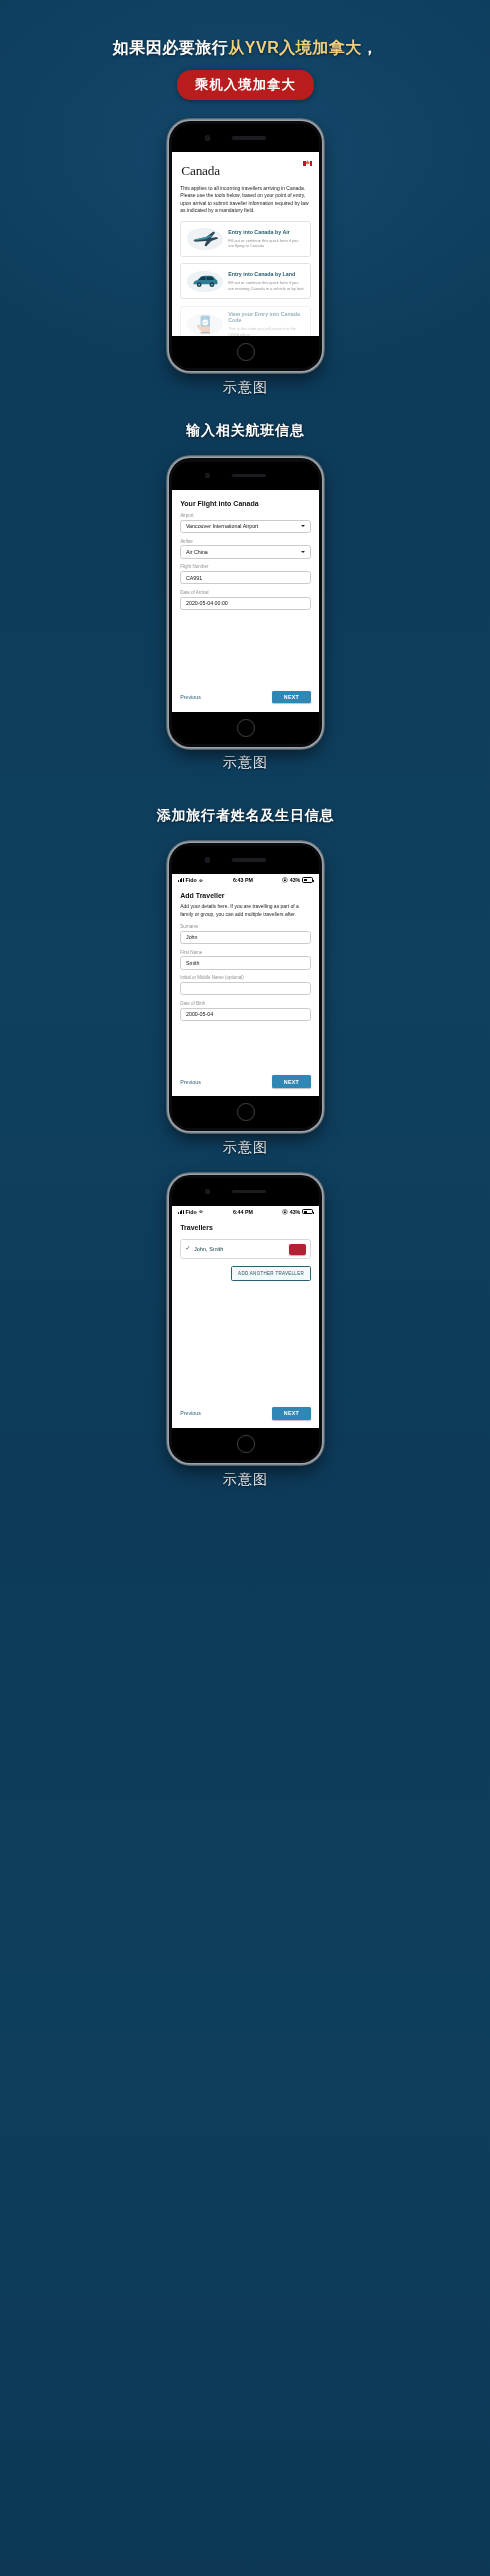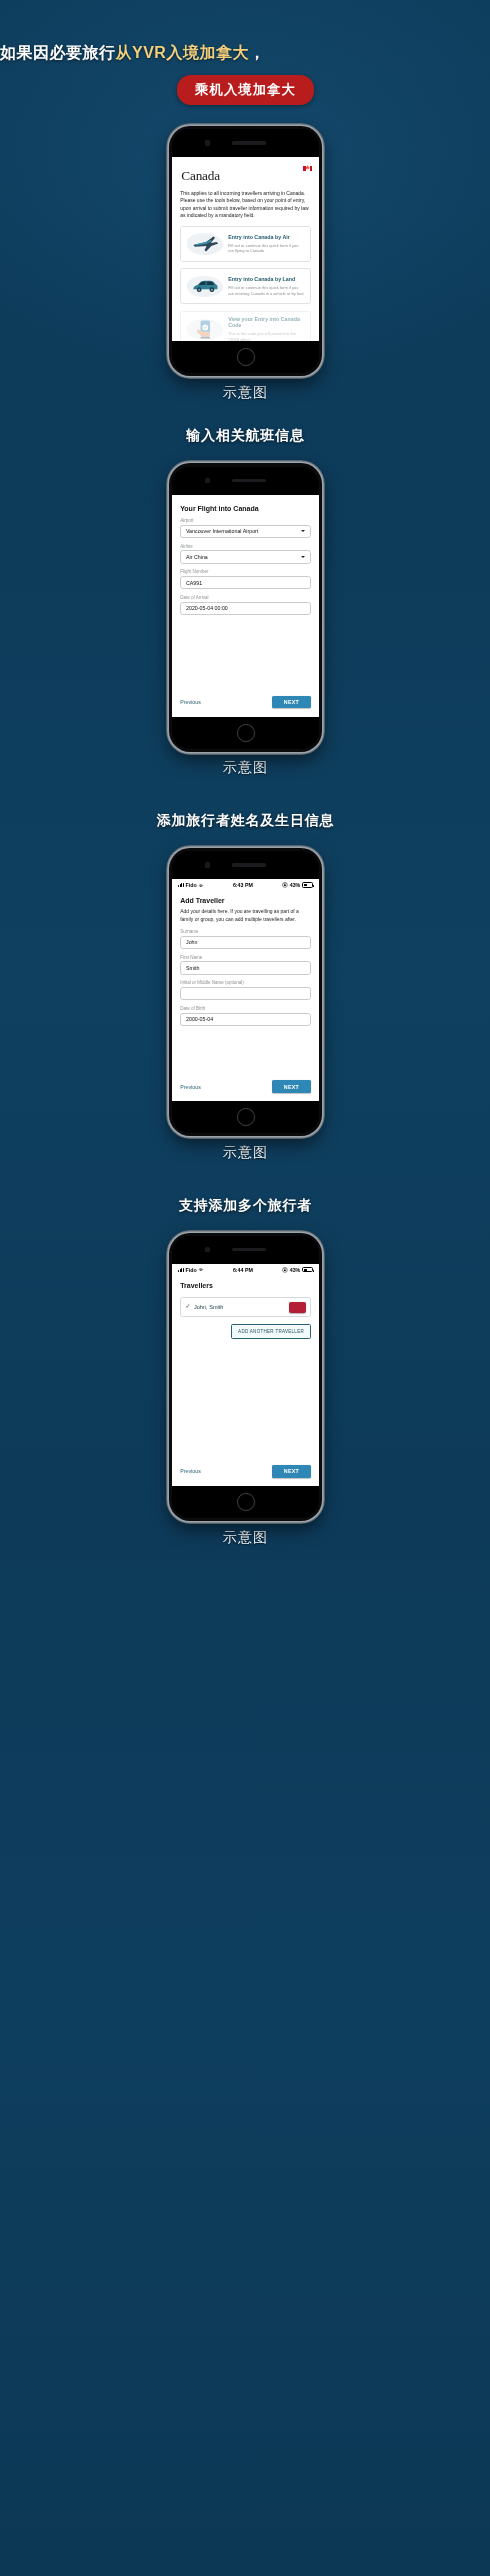--- a/index.html
+++ b/index.html
@@ -13,21 +13,21 @@
       radial-gradient(ellipse 478px 319px at 50% 6%, #14486b 0%, rgba(13,60,92,0) 70%),
       linear-gradient(180deg, #0e3e5e 0%, #0d3b5a 18%, #0f4060 38%, #0d3a59 58%, #0e3e5e 78%, #0c3855 100%);
     font-family: "Liberation Sans", "DejaVu Sans", sans-serif;
     color: #ffffff;
     overflow-x: hidden;
   }
 
   .page { position: relative; width: 491px; }
 
   
-  .intro { padding-top: 23px; text-align: left; margin-top: 20px; }
+  .intro { padding-top: 38px; text-align: center; }
   .intro-line1 {
     font-size: 16px; font-weight: bold; letter-spacing: 0.5px;
     text-shadow: 0 1.1px 2.7px rgba(0,0,0,0.55);
     line-height: 1.3;
   }
   .intro-line1 .hl { color: #f2cf7a; }
   .intro-line2 {
     margin-top: 14px; font-size: 14.3px; font-weight: bold; letter-spacing: 0.5px;
     text-shadow: 0 1.1px 2.7px rgba(0,0,0,0.55);
   }
@@ -498,21 +498,20 @@
           </div>
         </div>
         <div class="phone-bottom">
           <span class="home-btn"></span>
         </div>
       </div>
     </div>
     <div class="caption">示意图</div>
   </div>
 
-  <div class="sec-heading" style="margin-top:35px;">支持添加多个旅行者</div>
   <div class="phone-block" style="margin-top:18px;">
     <div class="phone">
       <div class="phone-inner">
         <div class="phone-top">
           <span class="cam"></span>
           <span class="speaker"></span>
         </div>
         <div class="phone-screen" style="height:222px;">
           <div class="statusbar">
             <span class="sb-left">

